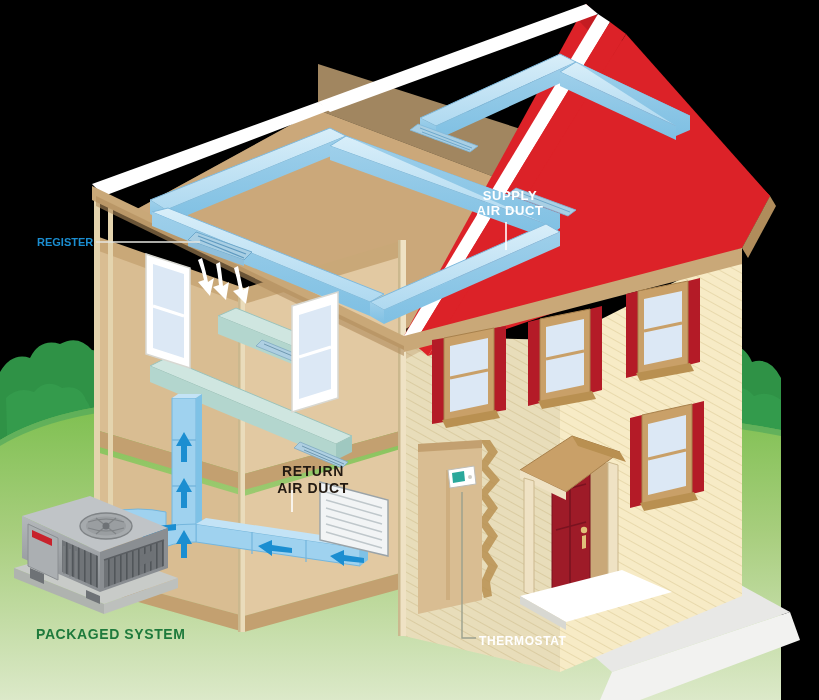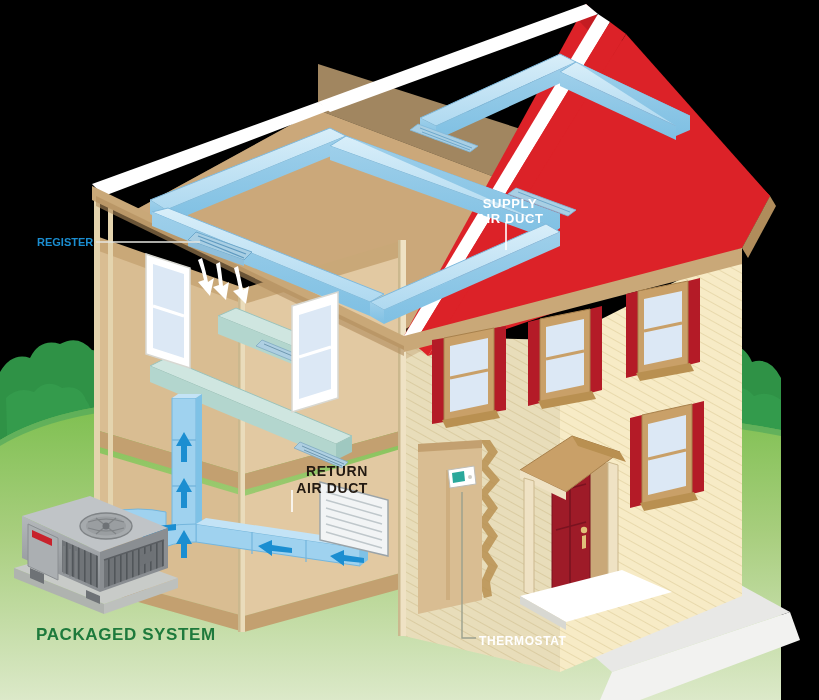--- a/index.html
+++ b/index.html
@@ -7,32 +7,32 @@
   html,body{
     width:819px; height:700px; background:#000; overflow:hidden;
     font-family:"Liberation Sans", sans-serif;
   }
   #stage{ position:relative; width:819px; height:700px; background:#000; }
   #stage svg{ position:absolute; top:0; left:0; }
 
   .lbl{ position:absolute; font-weight:bold; letter-spacing:.6px; white-space:pre-line; }
   .lbl-supply{
     color:#FFFFFF; font-size:13px; line-height:15px; text-align:center;
-    left:455px; top:188px; width:110px;margin-top:8px;
+    left:455px; top:188px; width:110px;
   }
   .lbl-return{
-    color:#231A12; font-size:14px; line-height:17px; text-align:right;
+    color:#231A12; font-size:14px; line-height:17px; text-align:center;
     left:258px; top:463px; width:110px;
   }
   .lbl-register{
     color:#1B8ED1; font-size:11px; line-height:12px; text-align:left;
     left:37px; top:236px; width:90px; letter-spacing:0px;
   }
   .lbl-packaged{
-    color:#1E7A3C; font-size:17px; line-height:15px; text-align:left;
+    color:#1E7A3C; font-size:14px; line-height:15px; text-align:left;
     left:36px; top:627px; width:180px;
   }
   .lbl-thermostat{
     color:#ffffff; font-size:12px; line-height:14px; text-align:left;
     left:479px; top:634px; width:150px;
   }
 </style>
 </head>
 <body>
 

